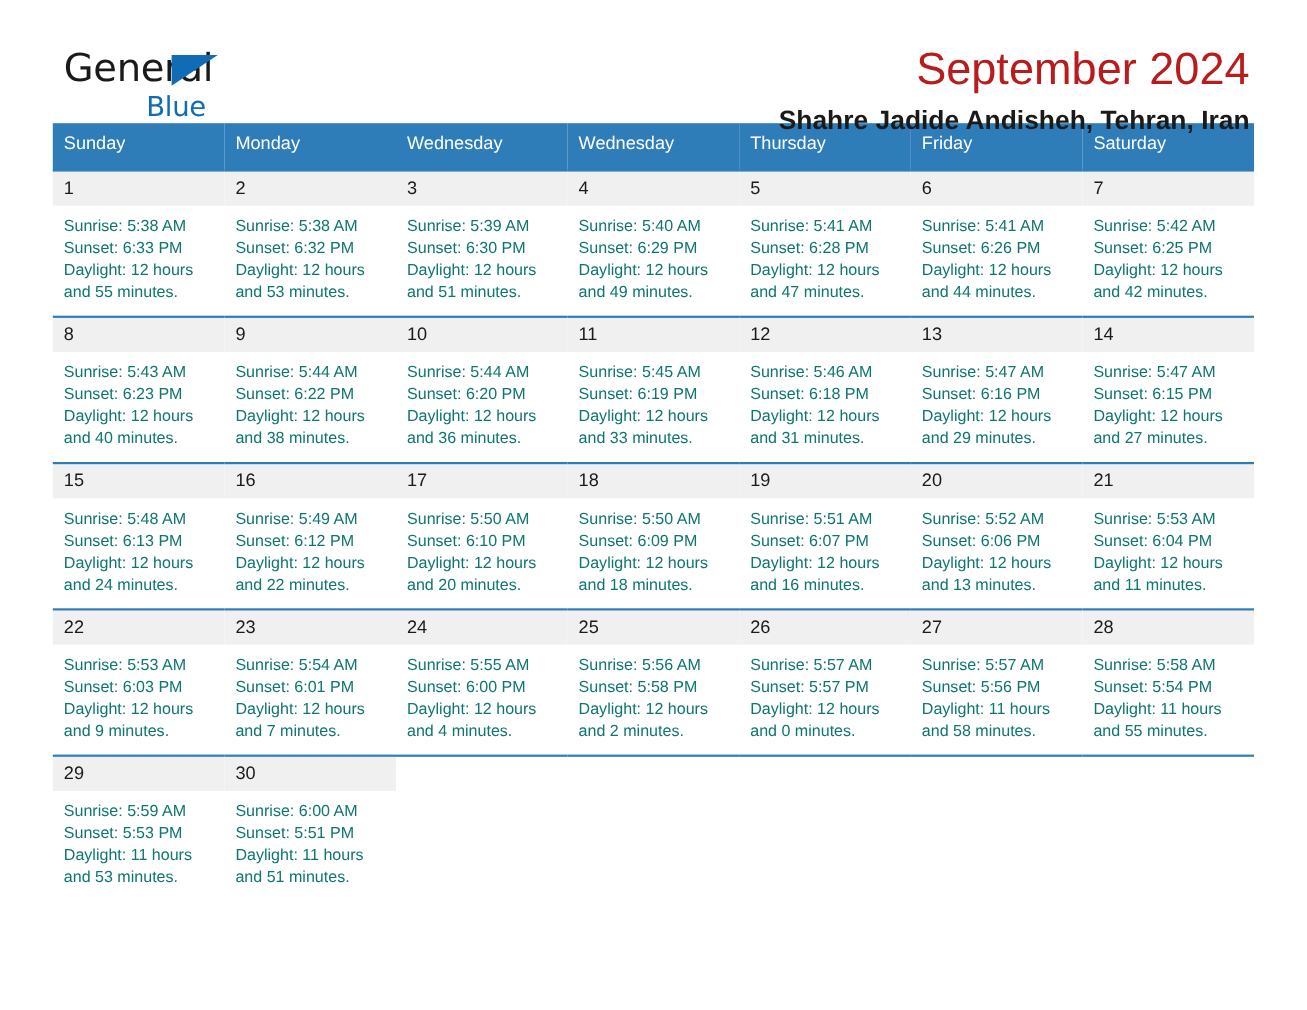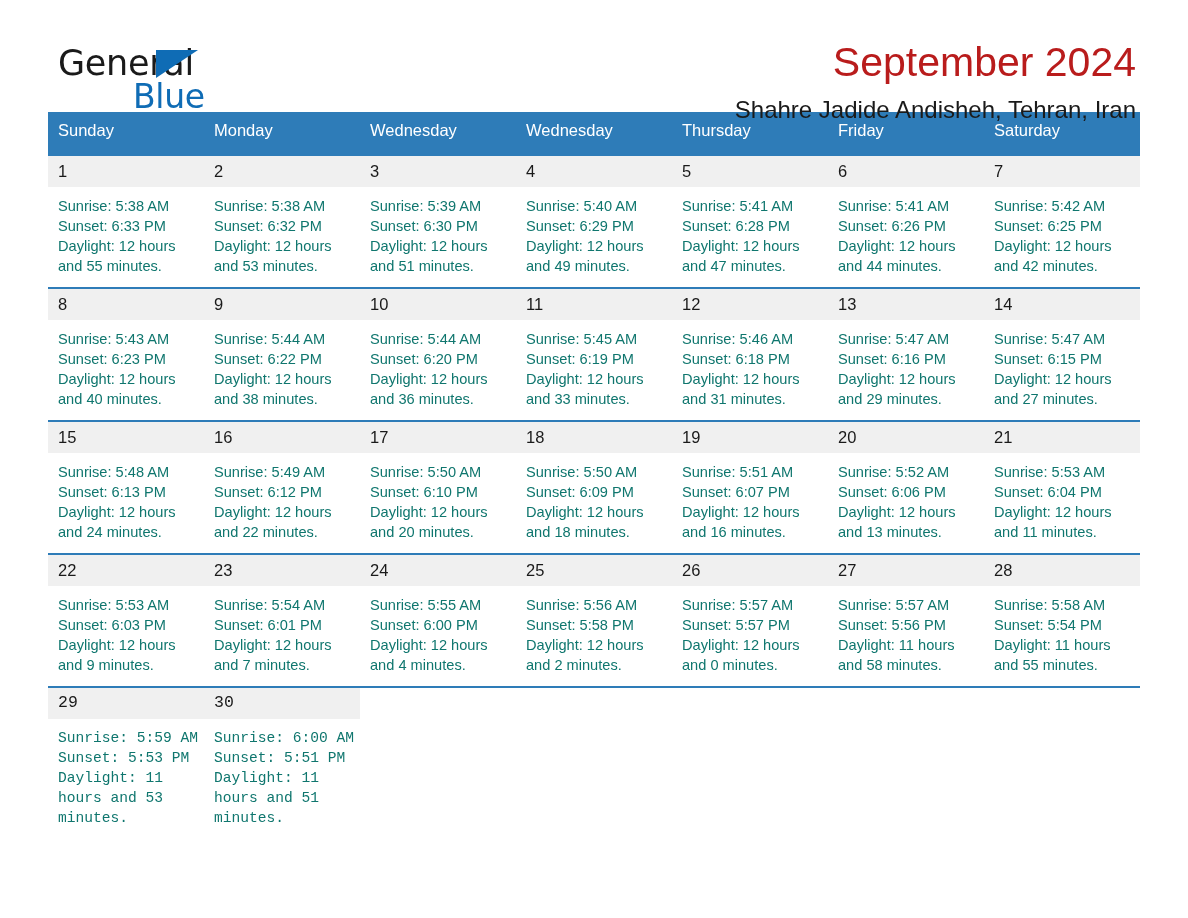--- a/index.html
+++ b/index.html
@@ -52,21 +52,21 @@
     top: 6px;
     width: 0;
     height: 0;
     border-left: 42px solid #0f6cb5;
     border-bottom: 28px solid transparent;
   }
   .logo-blue {
     position: absolute;
     left: 75px;
     top: 34px;
-    font-size: 33px;
+    font-size: 25px;
     line-height: 38px;
     letter-spacing: -0.3px;
     color: #0f6cb5;
     font-family: "DejaVu Sans", sans-serif;
     font-weight: 400;
   }
   .title-block {
     position: absolute;
     right: 4px;
     top: 38px;
@@ -76,21 +76,21 @@
     font-size: 41px;
     line-height: 48px;
     font-weight: 400;
     color: #b91c1c;
     white-space: nowrap;
   }
   .cal-subtitle {
     margin-top: 10px;
     font-size: 24px;
     line-height: 28px;
-    font-weight: 400;
+    font-weight: 700;
     color: #1a1a1a;
     white-space: nowrap;
   }
 
   
   .calendar {
     width: 1092px;
     border-collapse: collapse;
     table-layout: fixed;
   }
@@ -109,21 +109,20 @@
 
   tbody tr.week-row td {
     vertical-align: top;
     padding: 0;
     border-top: 2px solid #2e7cb8;
     height: 133px;
     box-sizing: border-box;
   }
   tbody tr.week-row.last td {
     border-bottom: none;
-    font-family: Liberation Mono, monospace;
   }
   .cell {
     height: 100%;
     box-sizing: border-box;
   }
   .cell.empty { background: transparent; }
 
   .date-band {
     background: #f0f0f0;
     padding: 6px 0 7px 10px;

